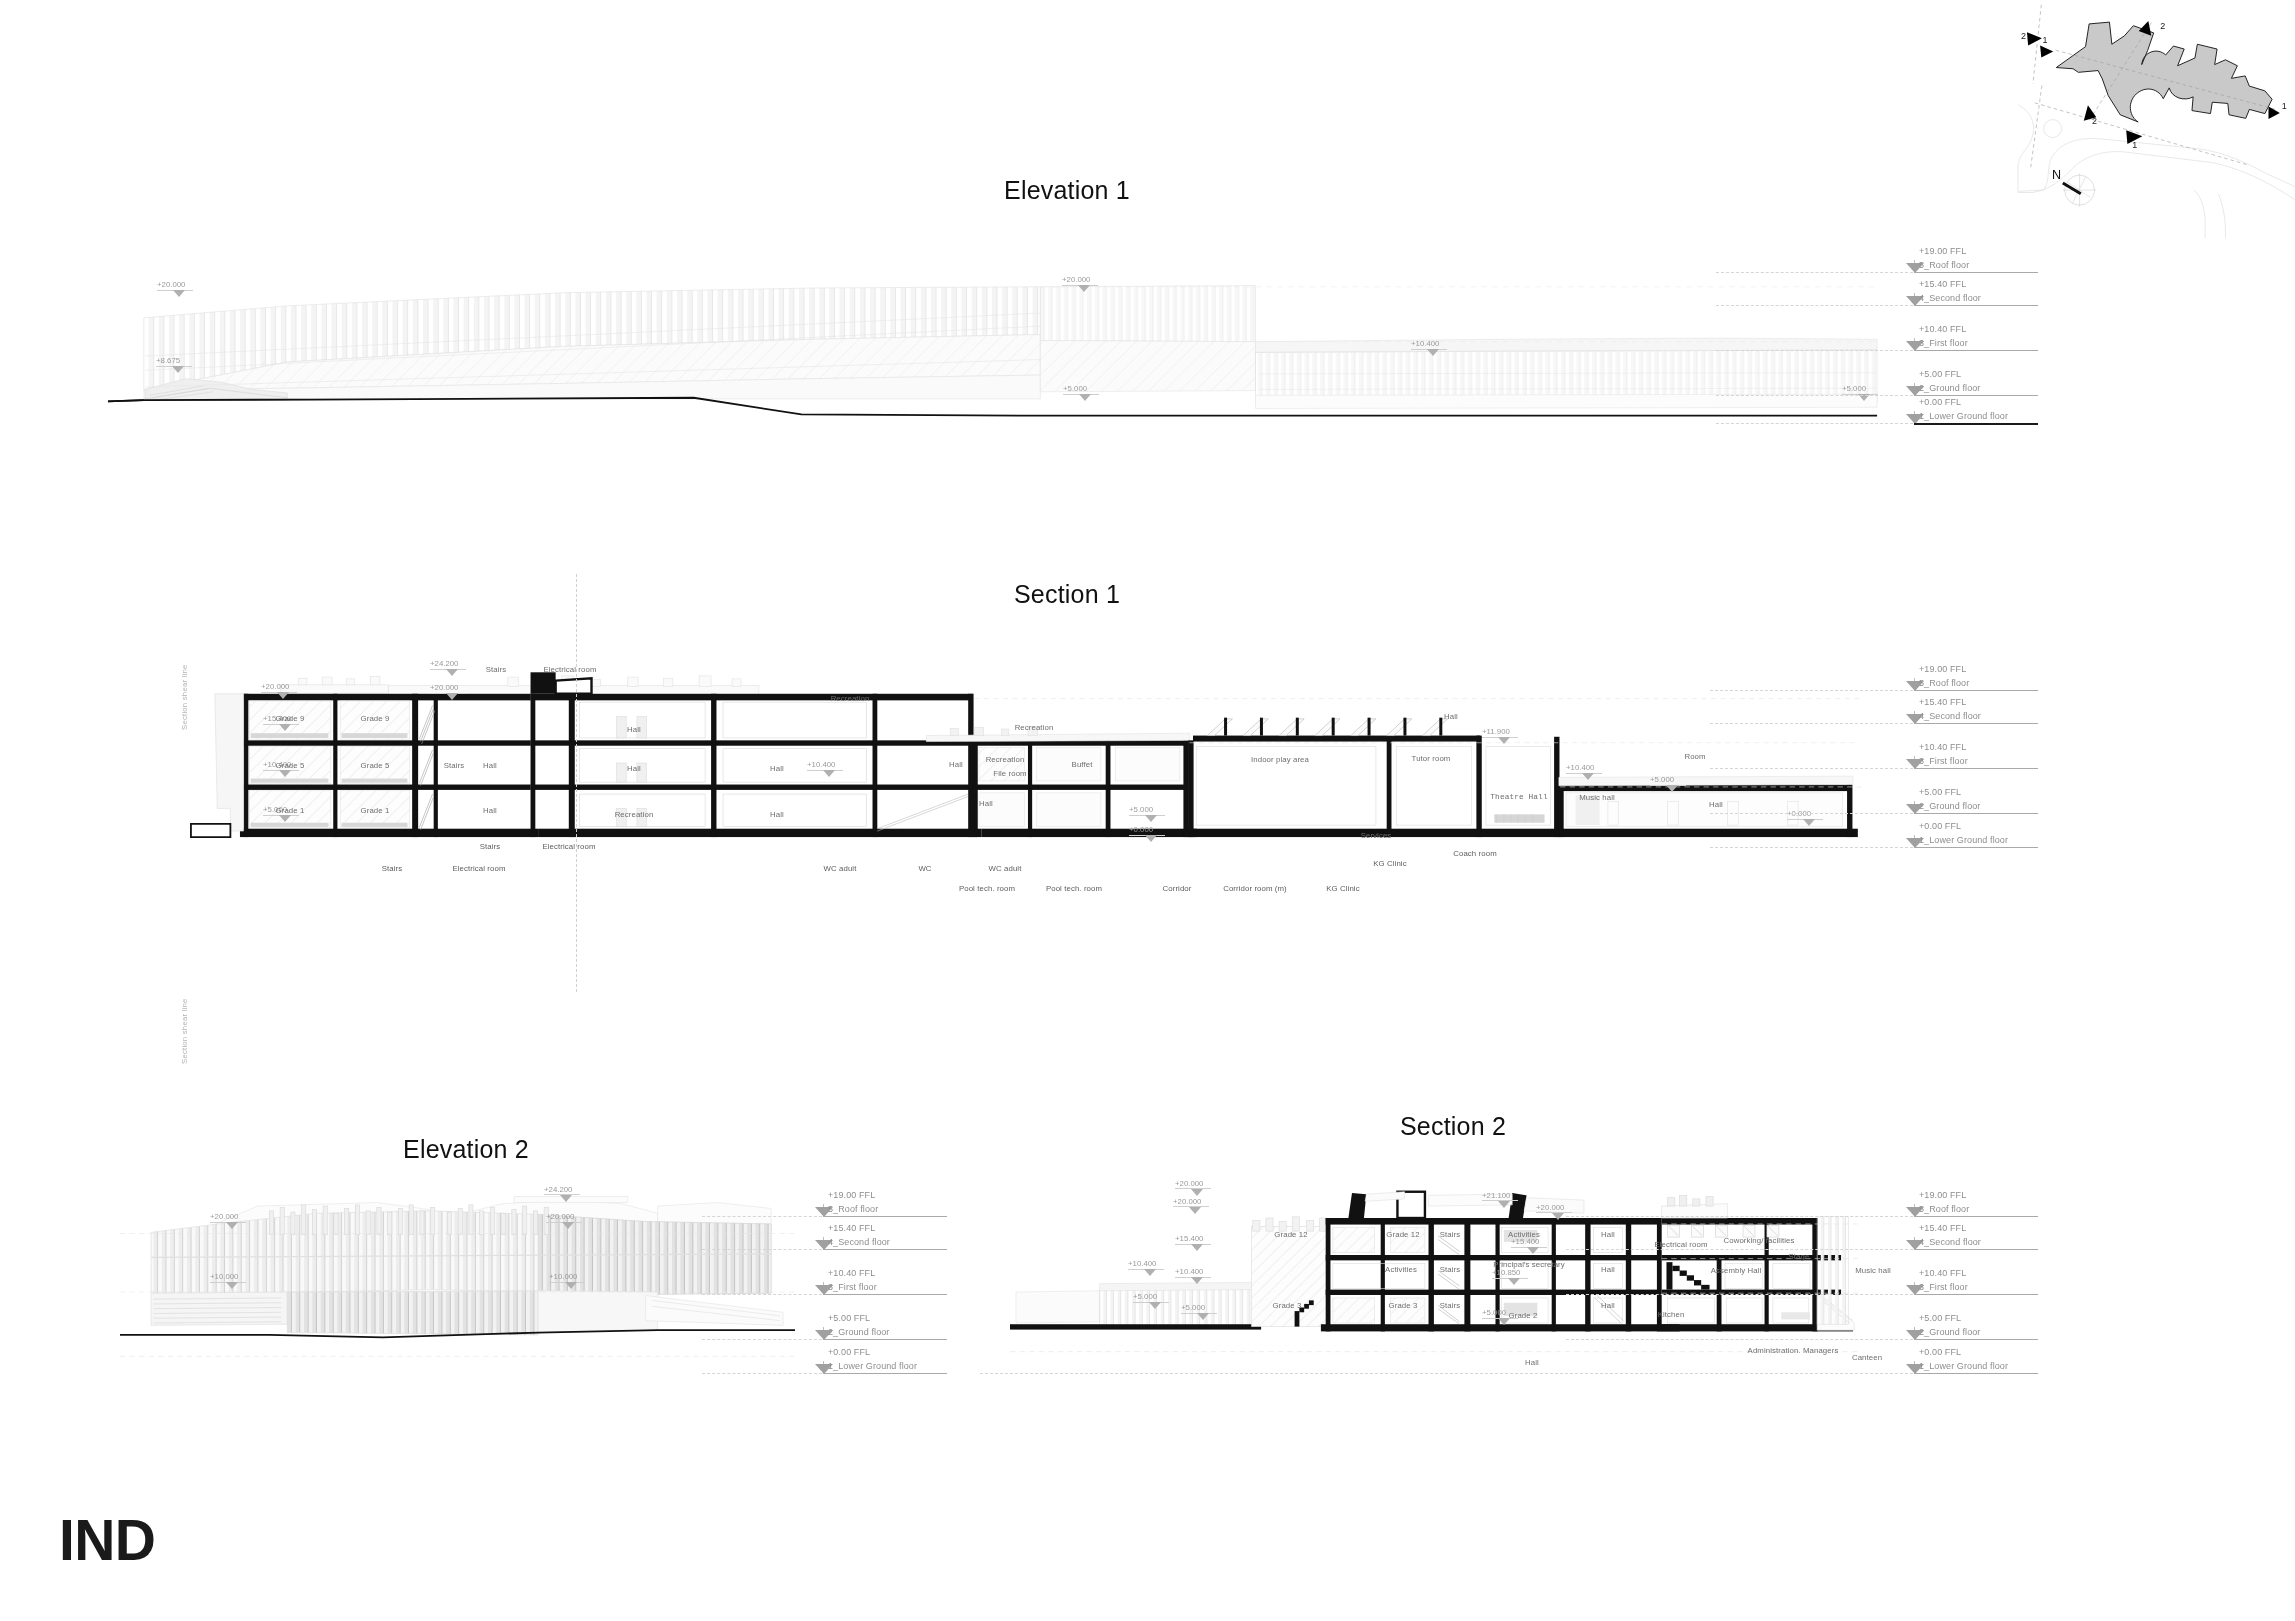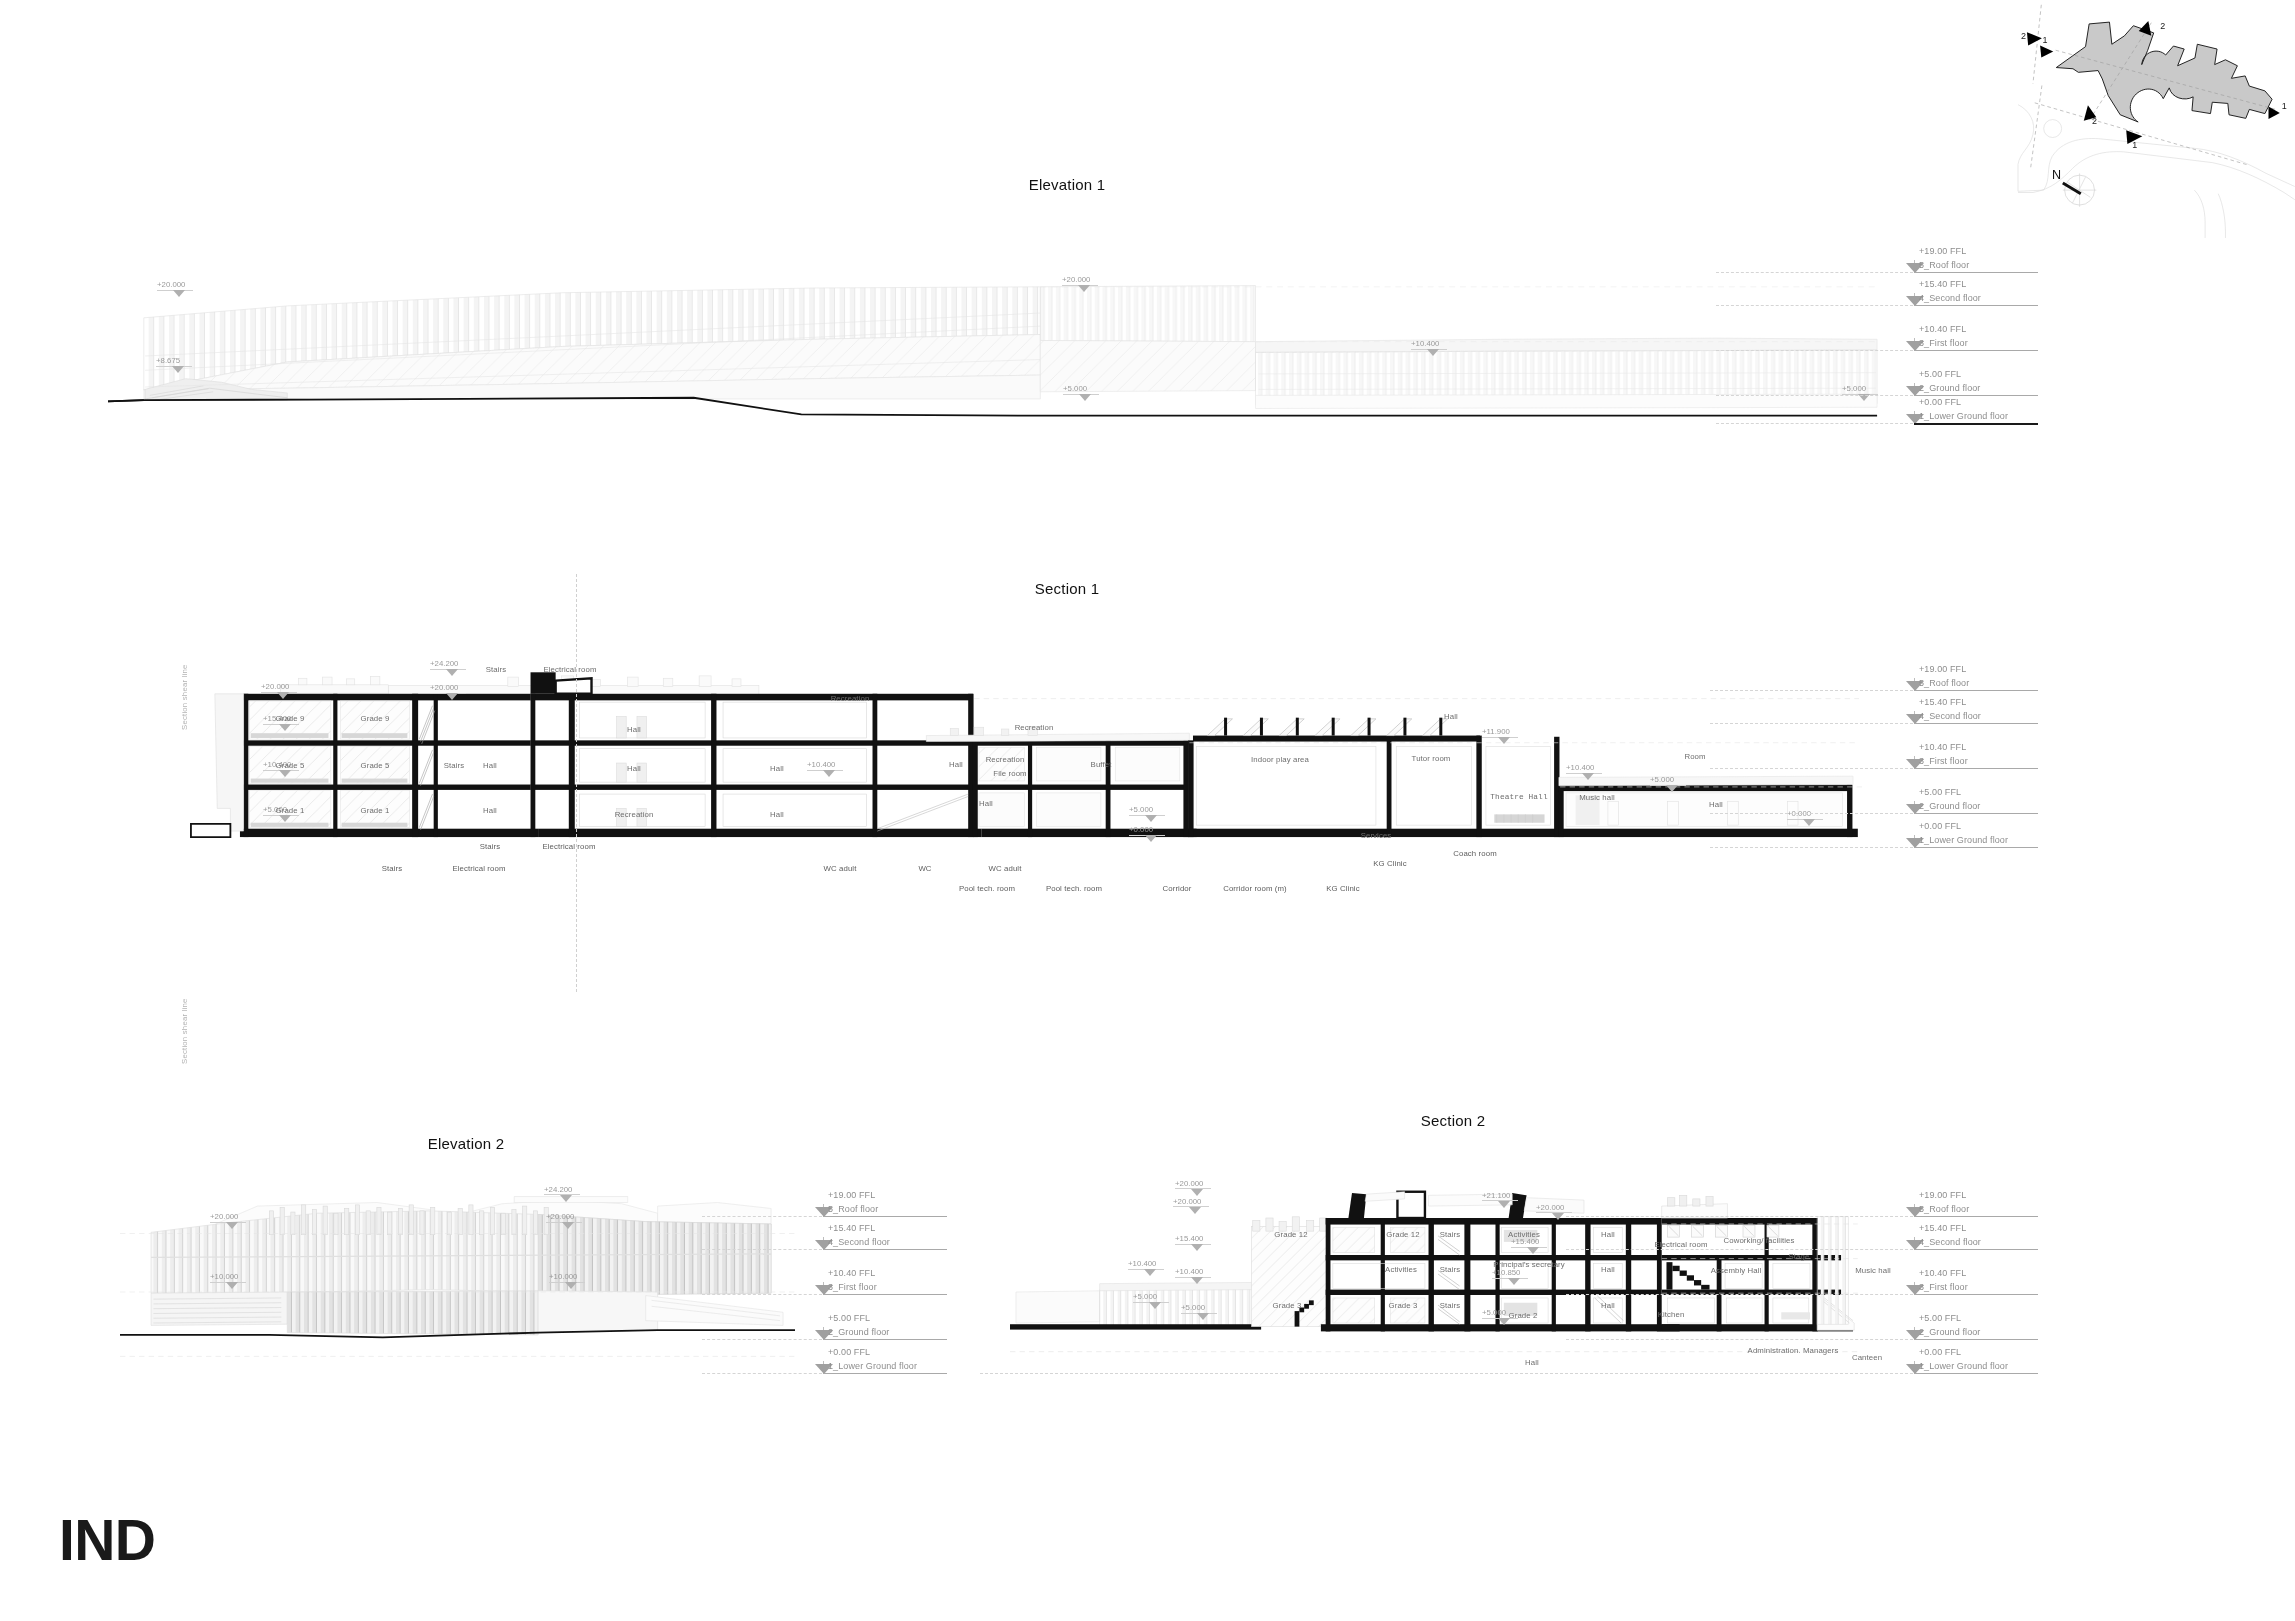--- a/index.html
+++ b/index.html
@@ -5,21 +5,21 @@
   html,body{margin:0;padding:0;background:#fff;}
   body{
     width:2295px;height:1621px;position:relative;overflow:hidden;
     font-family:"Liberation Sans",sans-serif;color:#111;
     -webkit-font-smoothing:antialiased;
   }
   .sheet{position:absolute;inset:0;background:#ffffff;}
 
   
   .draw-title{
-    position:absolute;font-size:15px;font-weight:400;color:#111;
+    position:absolute;font-size:25px;font-weight:400;color:#111;
     letter-spacing:0.2px;white-space:nowrap;text-align:center;
     transform:translateX(-50%);
   }
 
   
   .logo{
     position:absolute;left:59px;top:1512px;
     font-size:57px;font-weight:700;letter-spacing:-0.6px;color:#1a1a1a;
     line-height:1;
   }
@@ -569,21 +569,21 @@
     <div class="rlabel" style="left:461px;top:73px;">Hall</div>
     <div class="rlabel" style="left:461px;top:112px;">Hall</div>
     <div class="rlabel" style="left:604px;top:112px;">Hall</div>
     <div class="rlabel" style="left:461px;top:158px;">Recreation</div>
     <div class="rlabel" style="left:604px;top:158px;">Hall</div>
     <div class="rlabel" style="left:677px;top:42px;">Recreation</div>
     <div class="rlabel" style="left:1203px;top:179px;">Services</div>
     <div class="rlabel" style="left:861px;top:71px;">Recreation</div>
     <div class="rlabel" style="left:832px;top:103px;">Recreation</div>
     <div class="rlabel" style="left:837px;top:117px;">File room</div>
-    <div class="rlabel" style="left:916px;top:108px;padding-left:24px;">Buffet</div>
+    <div class="rlabel" style="left:897px;top:108px;padding-left:24px;">Buffet</div>
     <div class="rlabel" style="left:813px;top:147px;">Hall</div>
     <div class="rlabel" style="left:783px;top:108px;">Hall</div>
     <div class="rlabel" style="left:1107px;top:103px;">Indoor play area</div>
     <div class="rlabel" style="left:1258px;top:102px;">Tutor room</div>
     <div class="rlabel" style="left:1346px;top:141px;font-family:Liberation Mono, monospace;">Theatre Hall</div>
     <div class="rlabel" style="left:1424px;top:141px;">Music hall</div>
     <div class="rlabel" style="left:1522px;top:100px;">Room</div>
     <div class="rlabel" style="left:1543px;top:148px;">Hall</div>
     <div class="rlabel" style="left:1278px;top:60px;">Hall</div>
 

